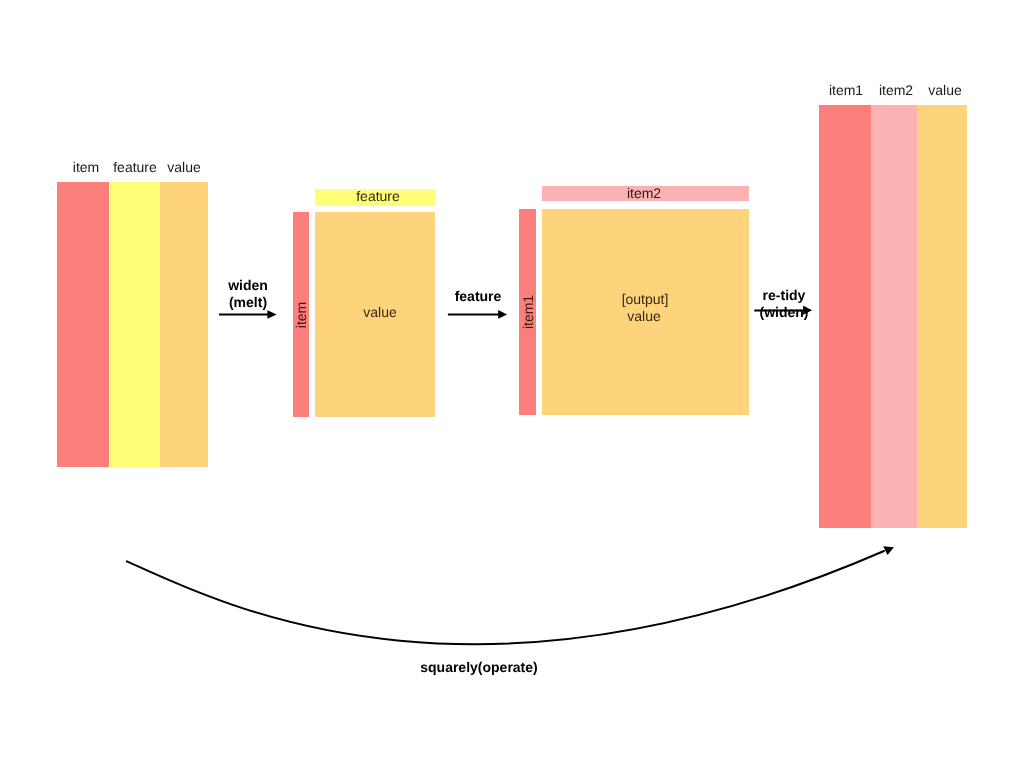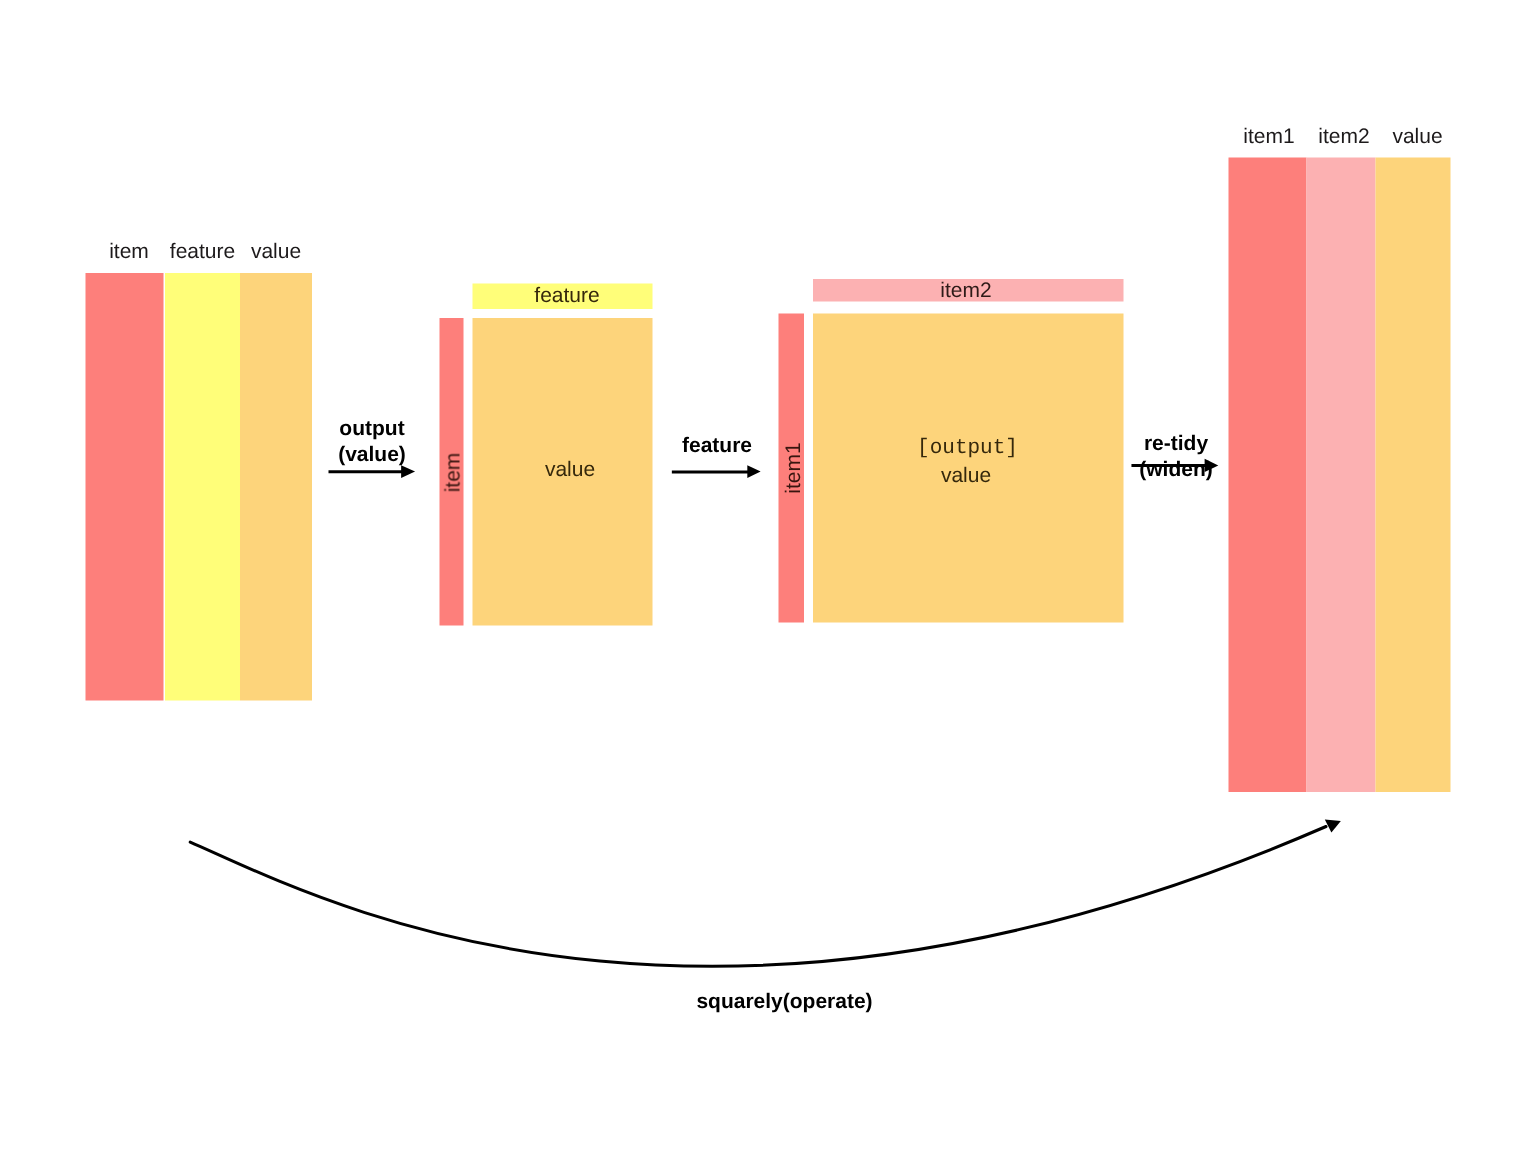--- a/index.html
+++ b/index.html
@@ -46,21 +46,21 @@
     <span class="tlabel rot" style="left:240.5px;top:307.9px;width:120px;color:#38150f;">item</span>
     <span class="tlabel" style="left:319.5px;top:305.2px;width:120px;color:#35280c;">value</span>
   </div>
 
   <div class="block">
     <div class="bar-h" style="left:542.4px;top:186.1px;width:206.6px;height:15.3px;background:#fcb1b2;"></div>
     <div class="bar-v" style="left:519px;top:209.2px;width:16.8px;height:206.3px;background:#fd7f7b;"></div>
     <div class="cell" style="left:542.4px;top:208.8px;width:206.6px;height:206.2px;background:#fdd47b;"></div>
     <span class="tlabel" style="left:584.4px;top:186px;width:120px;color:#2e1b18;">item2</span>
     <span class="tlabel rot" style="left:467.9px;top:304.9px;width:120px;color:#38150f;">item1</span>
-    <span class="tlabel" style="left:584.6px;top:292.0px;width:120px;color:#35280c;font-family:Liberation Mono, monospace;">[output]</span>
+    <span class="tlabel" style="left:584.6px;top:292.0px;width:120px;color:#35280c;">[output]</span>
     <span class="tlabel" style="left:584.1px;top:309.4px;width:120px;color:#35280c;">value</span>
   </div>
 
   <div class="tbl4-headers">
     <span class="hdr" style="left:786.4px;width:120px;">item1</span>
     <span class="hdr" style="left:836.3px;width:120px;">item2</span>
     <span class="hdr" style="left:884.7px;width:120px;">value</span>
   </div>
   <div class="block">
     <div class="col" style="left:818.7px;top:104.5px;width:52.3px;height:423.1px;background:#fd7f7b;"></div>
@@ -81,27 +81,27 @@
       <line x1="754.3" y1="310.4" x2="804" y2="310.4" stroke="#000" stroke-width="2"></line>
       <path d="M 812.2 310.3 L 803.1 305.8 L 803.1 314.7 Z" fill="#000"></path>
     </g>
     <g>
       <path d="M 126.8 561.4 C 205.5 595.3 459.3 735.2 884 551" fill="none" stroke="#000" stroke-width="2" stroke-linecap="round"></path>
       <path d="M 893.9 547.3 L 883.2 546.3 L 887.6 555.0 Z" fill="#000"></path>
     </g>
   </svg>
 
   <div class="alabel" style="left:187.6px;top:276.6px;width:120px;">
-    <span class="ln">output</span>
-    <span class="ln">(value)</span>
+    <span class="ln">widen</span>
+    <span class="ln">(melt)</span>
   </div>
   <div class="alabel" style="left:418.2px;top:287.8px;width:120px;">
     <span class="ln">feature</span>
   </div>
   <div class="alabel" style="left:723.7px;top:273.5px;width:120px;margin-top:13px;">
     <span class="ln">re-tidy</span>
     <span class="ln">(widen)</span>
   </div>
-  <div class="alabel" style="left:419.1px;top:659.0px;width:120px;margin-left:44px;">
+  <div class="alabel" style="left:419.1px;top:659.0px;width:120px;">
     <span class="ln">squarely(operate)</span>
   </div>
 
 </div>
 
 </body></html>

